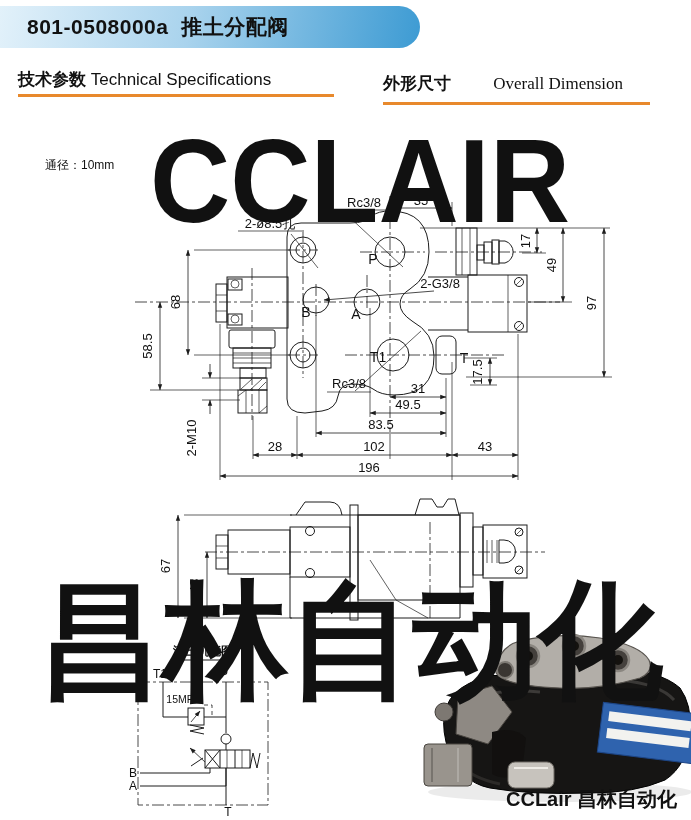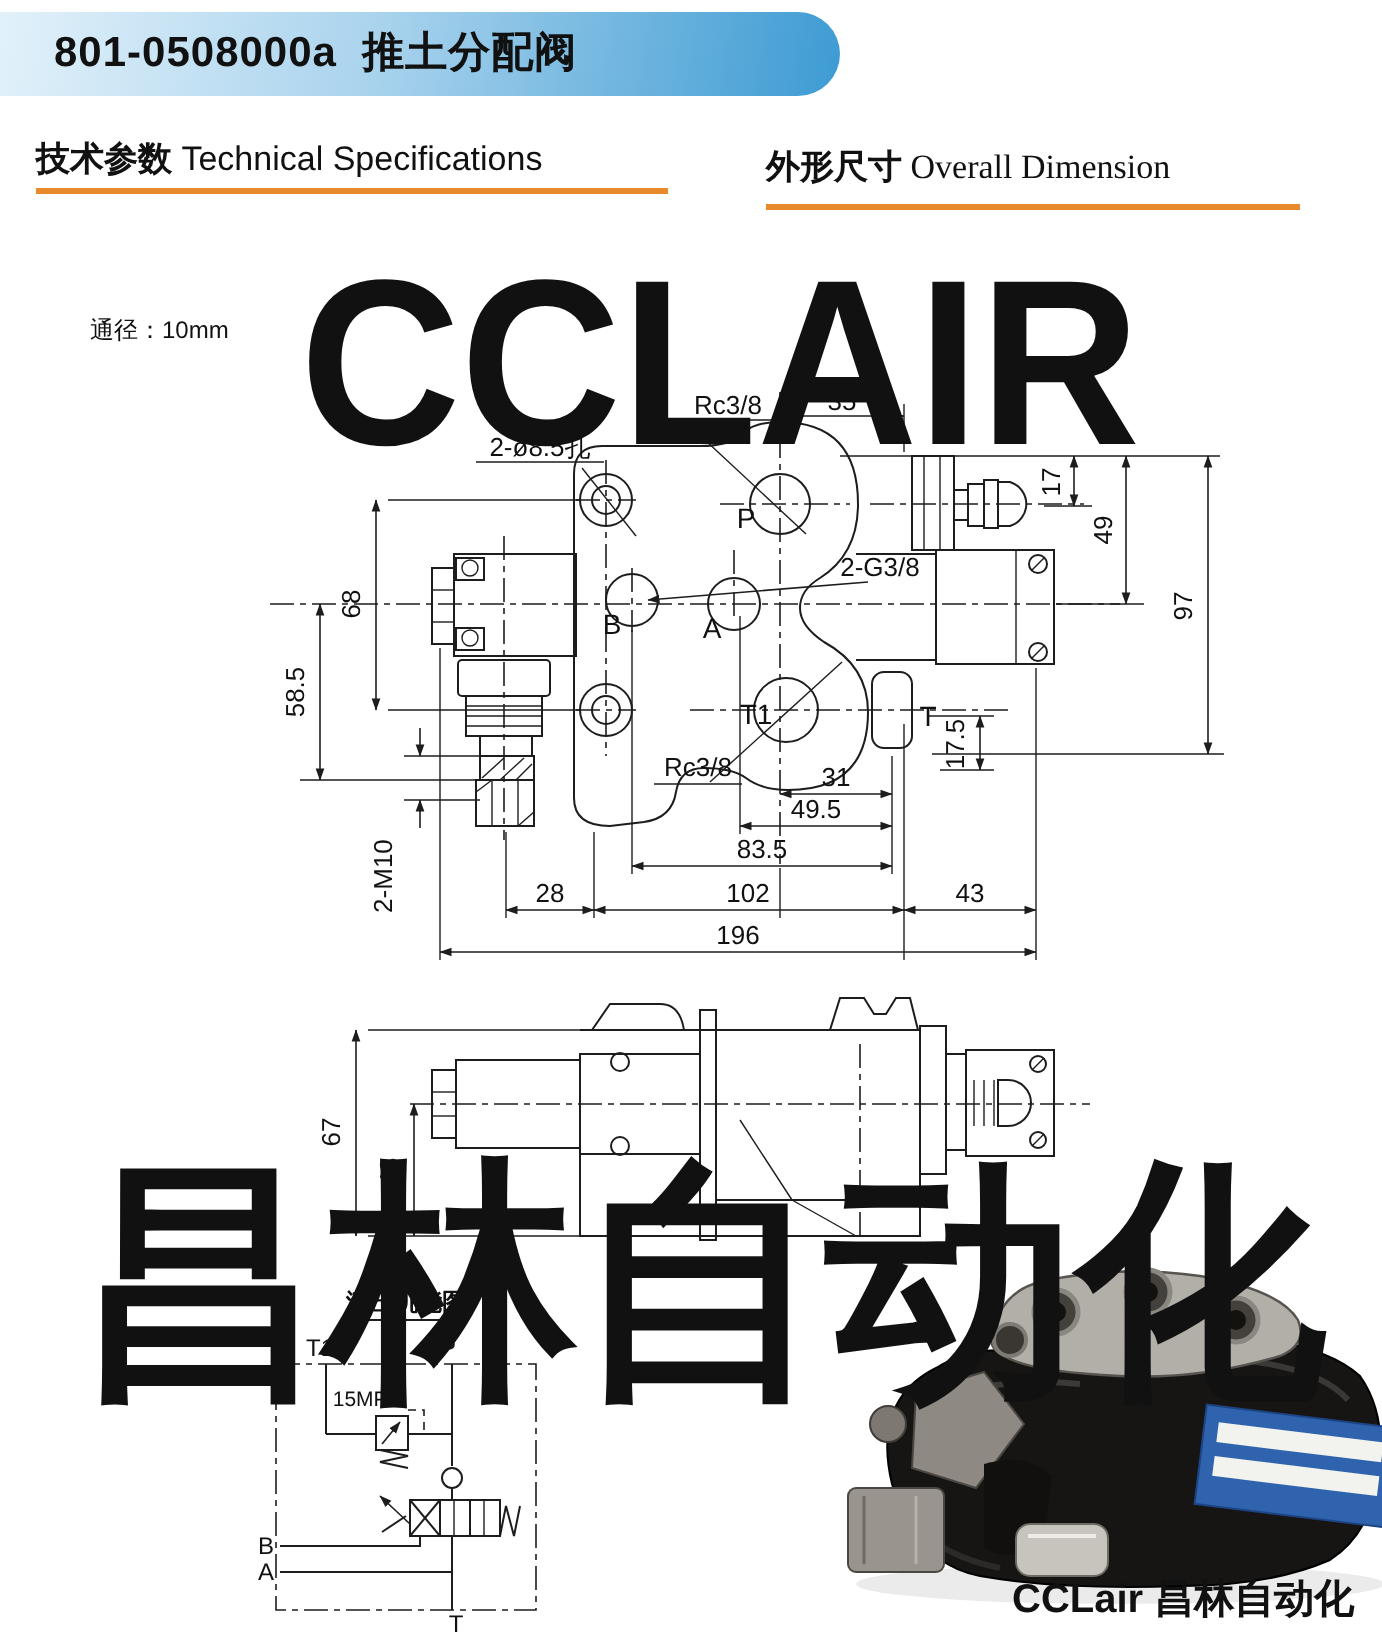--- a/index.html
+++ b/index.html
@@ -9,21 +9,21 @@
   
   .hdr{left:0;top:6px;width:420px;height:42px;border-radius:0 22px 22px 0;
        background:linear-gradient(100deg,#e2f1fa 0%,#a9d3ed 45%,#3d9bd3 100%);}
   .hdr-title{left:27px;top:6px;height:42px;line-height:42px;font-size:21px;font-weight:bold;
        white-space:pre;letter-spacing:.5px;}
   
   .sec{font-size:17px;white-space:pre;}
   .sec .cn{font-weight:bold;}
   .sec-l{left:18px;top:68px;}
   .sec-r{left:383px;top:72px;}
-  .sec-r .en{font-family:"Liberation Serif",serif;}
+  .sec-r .en{font-family:"Liberation Serif",serif;margin-left:38px;}
   .rule{height:3px;background:#e8892c;}
   .rule-l{left:18px;top:94px;width:316px;}
   .rule-r{left:383px;top:102px;width:267px;}
   
   .specs{left:45px;top:151px;font-size:12px;line-height:28px;}
   
   .caption{left:506px;top:786px;font-size:20px;font-weight:bold;white-space:pre;}
   
   svg{position:absolute;left:0;top:0;}
   .lay1{z-index:2;} .lay2{z-index:3;} .caption{z-index:4;} .wm{z-index:5;pointer-events:none;}

